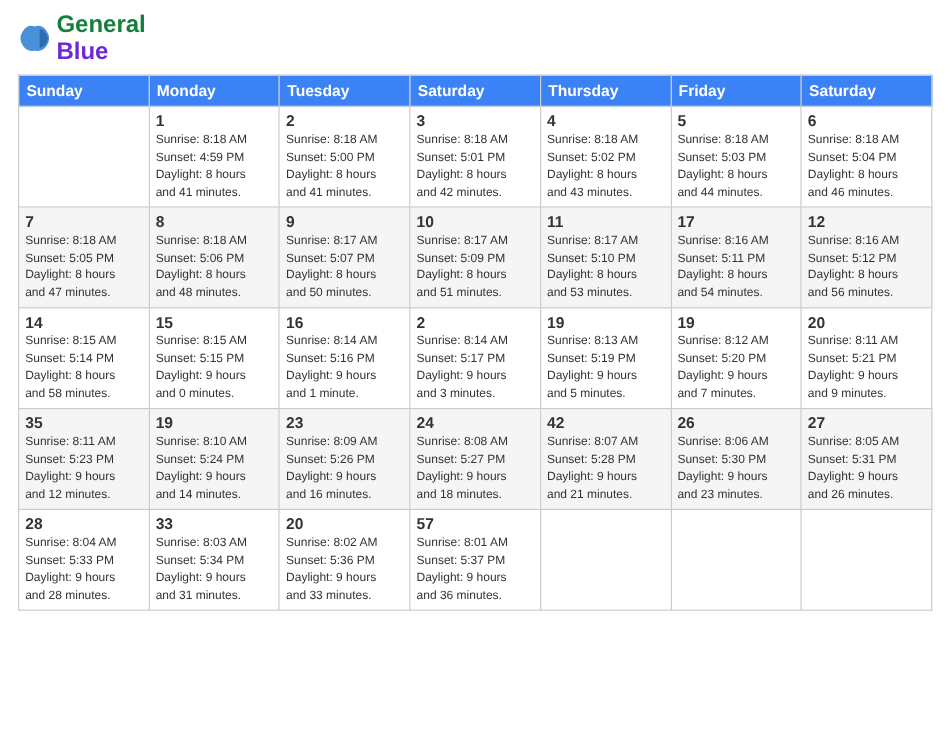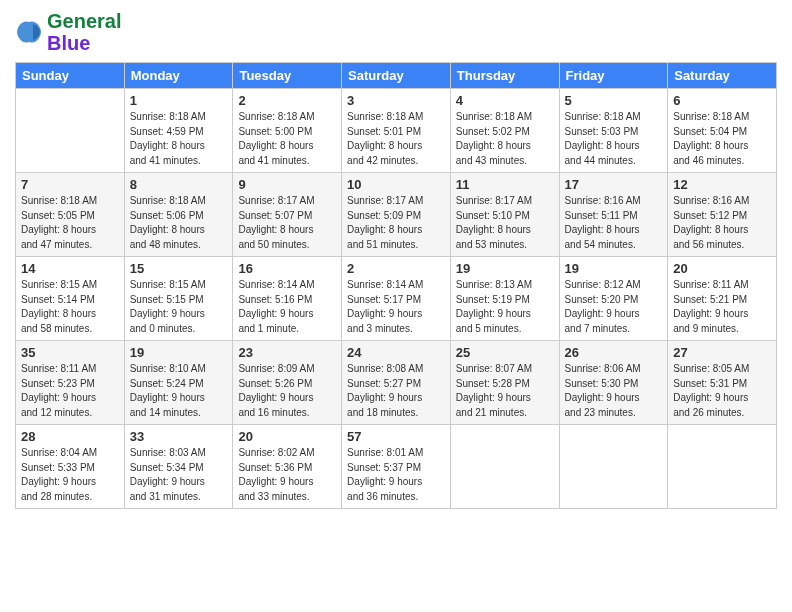--- a/index.html
+++ b/index.html
@@ -154,21 +154,21 @@
           </td>
           <td>
             <span class="day-num">23</span>
             <div class="day-info">Sunrise: 8:09 AM<br>Sunset: 5:26 PM<br>Daylight: 9 hours<br>and 16 minutes.</div>
           </td>
           <td>
             <span class="day-num">24</span>
             <div class="day-info">Sunrise: 8:08 AM<br>Sunset: 5:27 PM<br>Daylight: 9 hours<br>and 18 minutes.</div>
           </td>
           <td>
-            <span class="day-num">25</span>
+            <span class="day-num">42</span>
             <div class="day-info">Sunrise: 8:07 AM<br>Sunset: 5:28 PM<br>Daylight: 9 hours<br>and 21 minutes.</div>
           </td>
           <td>
             <span class="day-num">26</span>
             <div class="day-info">Sunrise: 8:06 AM<br>Sunset: 5:30 PM<br>Daylight: 9 hours<br>and 23 minutes.</div>
           </td>
           <td>
             <span class="day-num">27</span>
             <div class="day-info">Sunrise: 8:05 AM<br>Sunset: 5:31 PM<br>Daylight: 9 hours<br>and 26 minutes.</div>
           </td>

